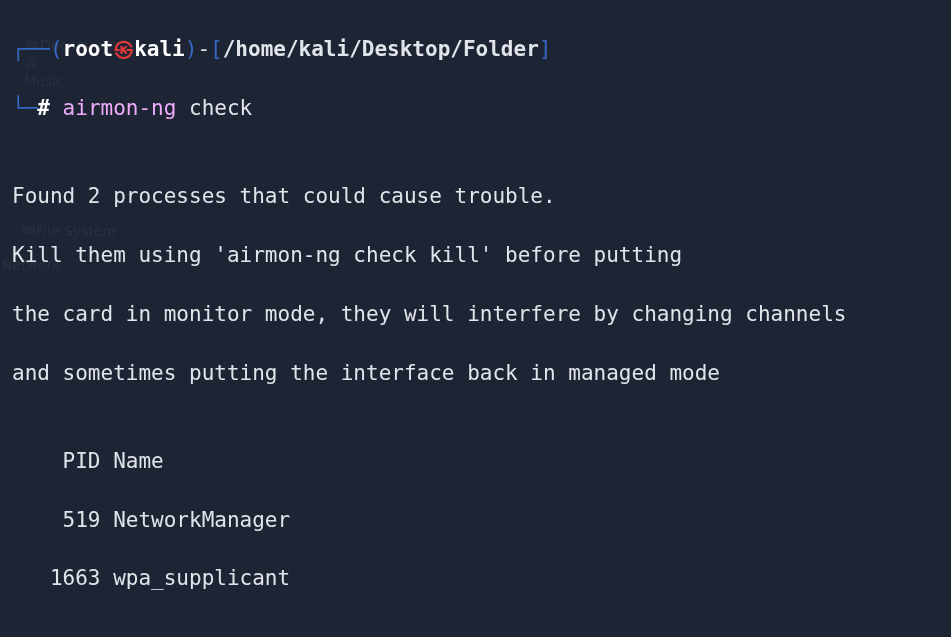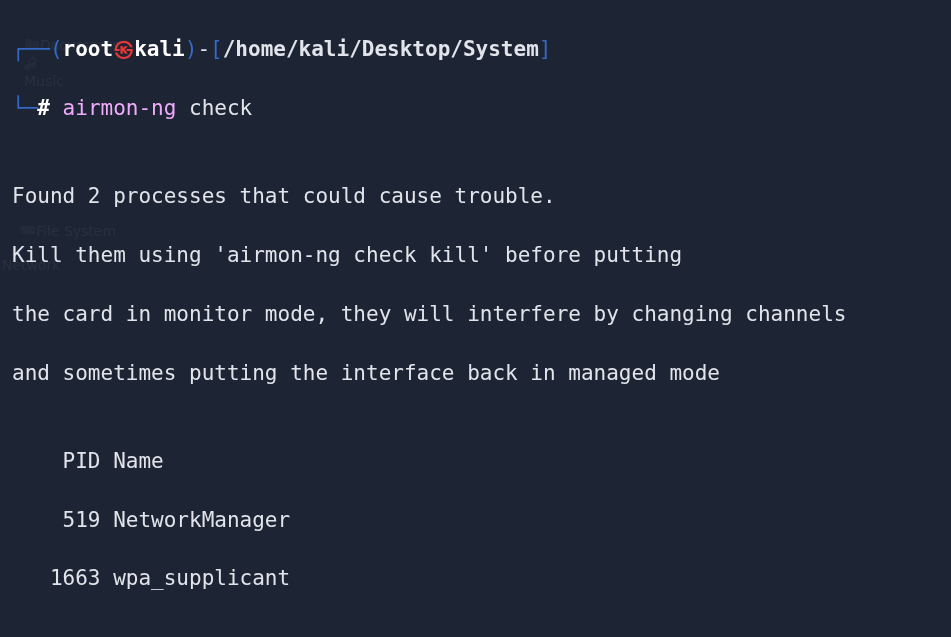--- a/index.html
+++ b/index.html
@@ -75,21 +75,21 @@
         <circle cx="12" cy="8" r="1" fill="#1d2433"></circle>
       </svg>
     <span>File System</span>
   </div>
   <div class="ghost" style="top:256px; left:2px;">
     <span>Network</span>
   </div>
 </div>
 
 <div class="terminal">
-<span class="line"><span class="c-blue">┌──(</span><span class="c-red">root</span><span class="c-redsym">㉿</span><span class="c-red">kali</span><span class="c-blue">)</span><span class="c-text">-</span><span class="c-blue">[</span><span class="c-text bold">/home/kali/Desktop/System</span><span class="c-blue">]</span></span>
+<span class="line"><span class="c-blue">┌──(</span><span class="c-red">root</span><span class="c-redsym">㉿</span><span class="c-red">kali</span><span class="c-blue">)</span><span class="c-text">-</span><span class="c-blue">[</span><span class="c-text bold">/home/kali/Desktop/Folder</span><span class="c-blue">]</span></span>
 <span class="line"><span class="c-blue">└─</span><span class="c-red">#</span><span class="c-text"> </span><span class="c-cmd">airmon-ng</span><span class="c-text"> check</span></span>
 <span class="line"></span>
 <span class="line c-text">Found 2 processes that could cause trouble.</span>
 <span class="line c-text">Kill them using 'airmon-ng check kill' before putting</span>
 <span class="line c-text">the card in monitor mode, they will interfere by changing channels</span>
 <span class="line c-text">and sometimes putting the interface back in managed mode</span>
 <span class="line"></span>
 <span class="line c-text">    PID Name</span>
 <span class="line c-text">    519 NetworkManager</span>
 <span class="line c-text">   1663 wpa_supplicant</span>

